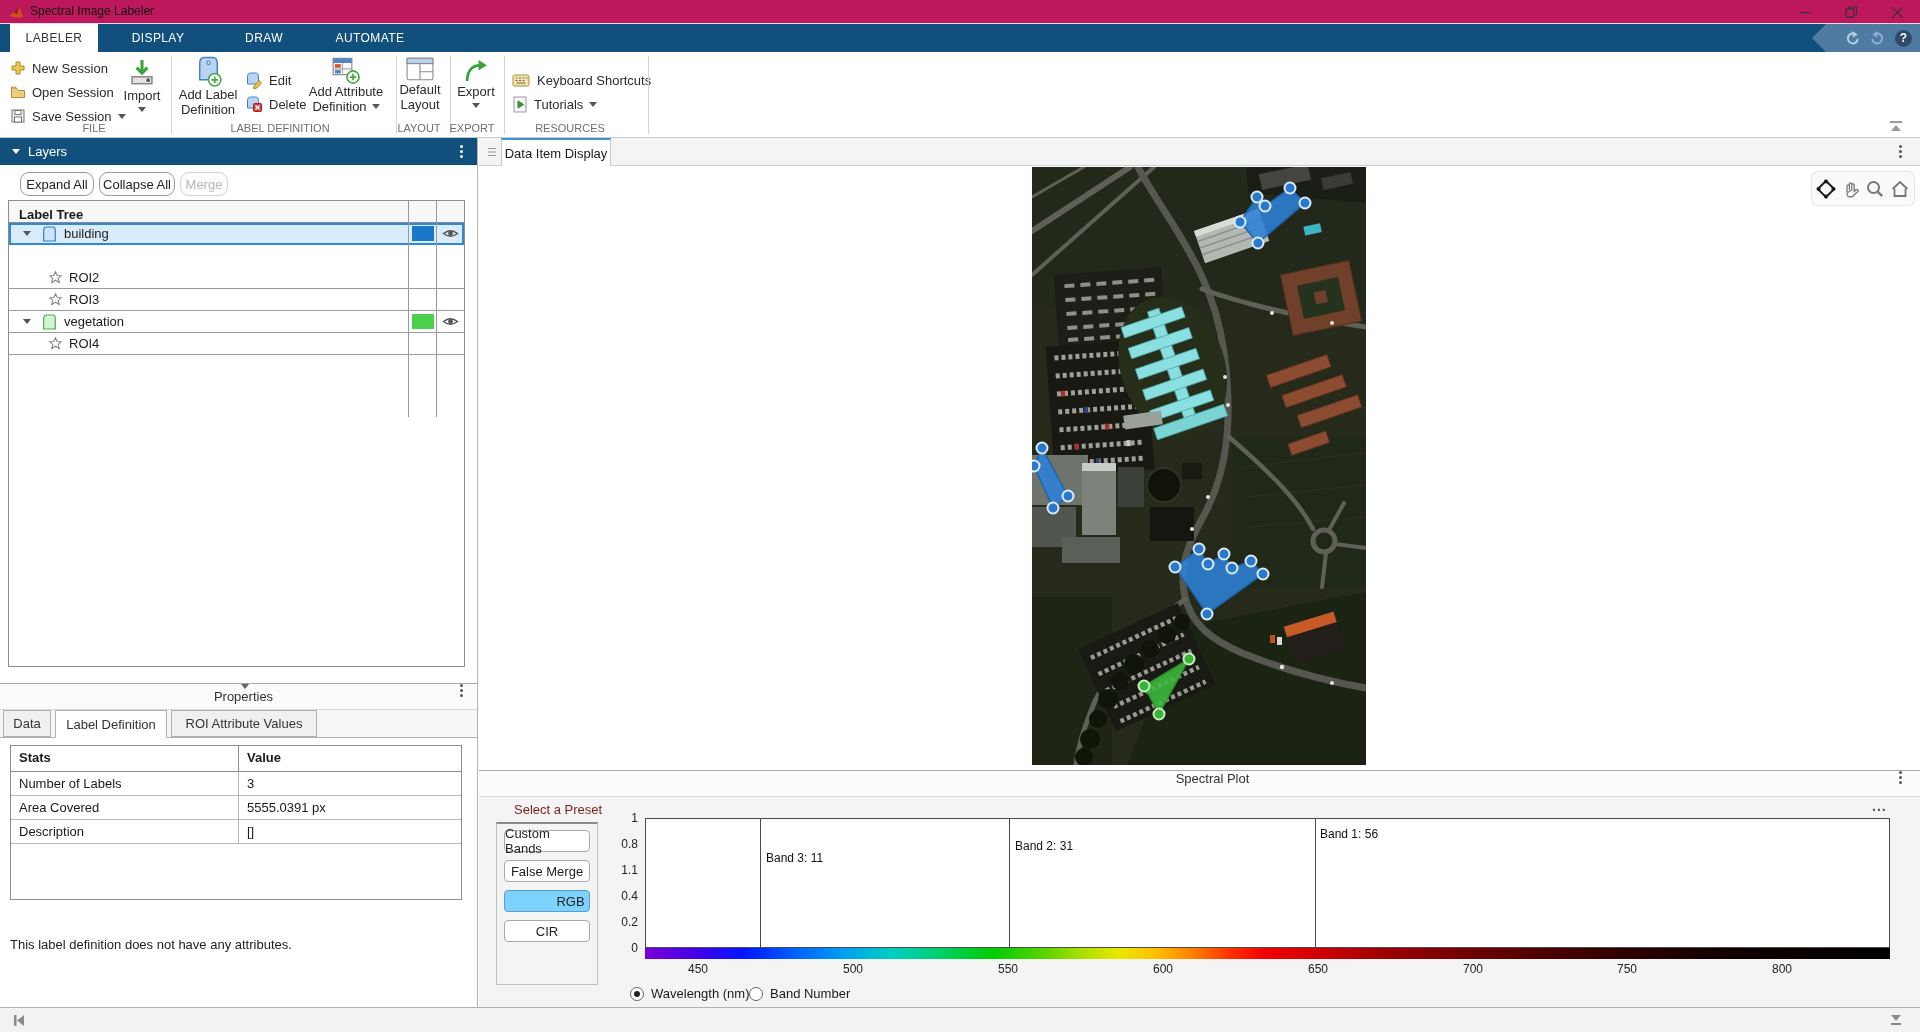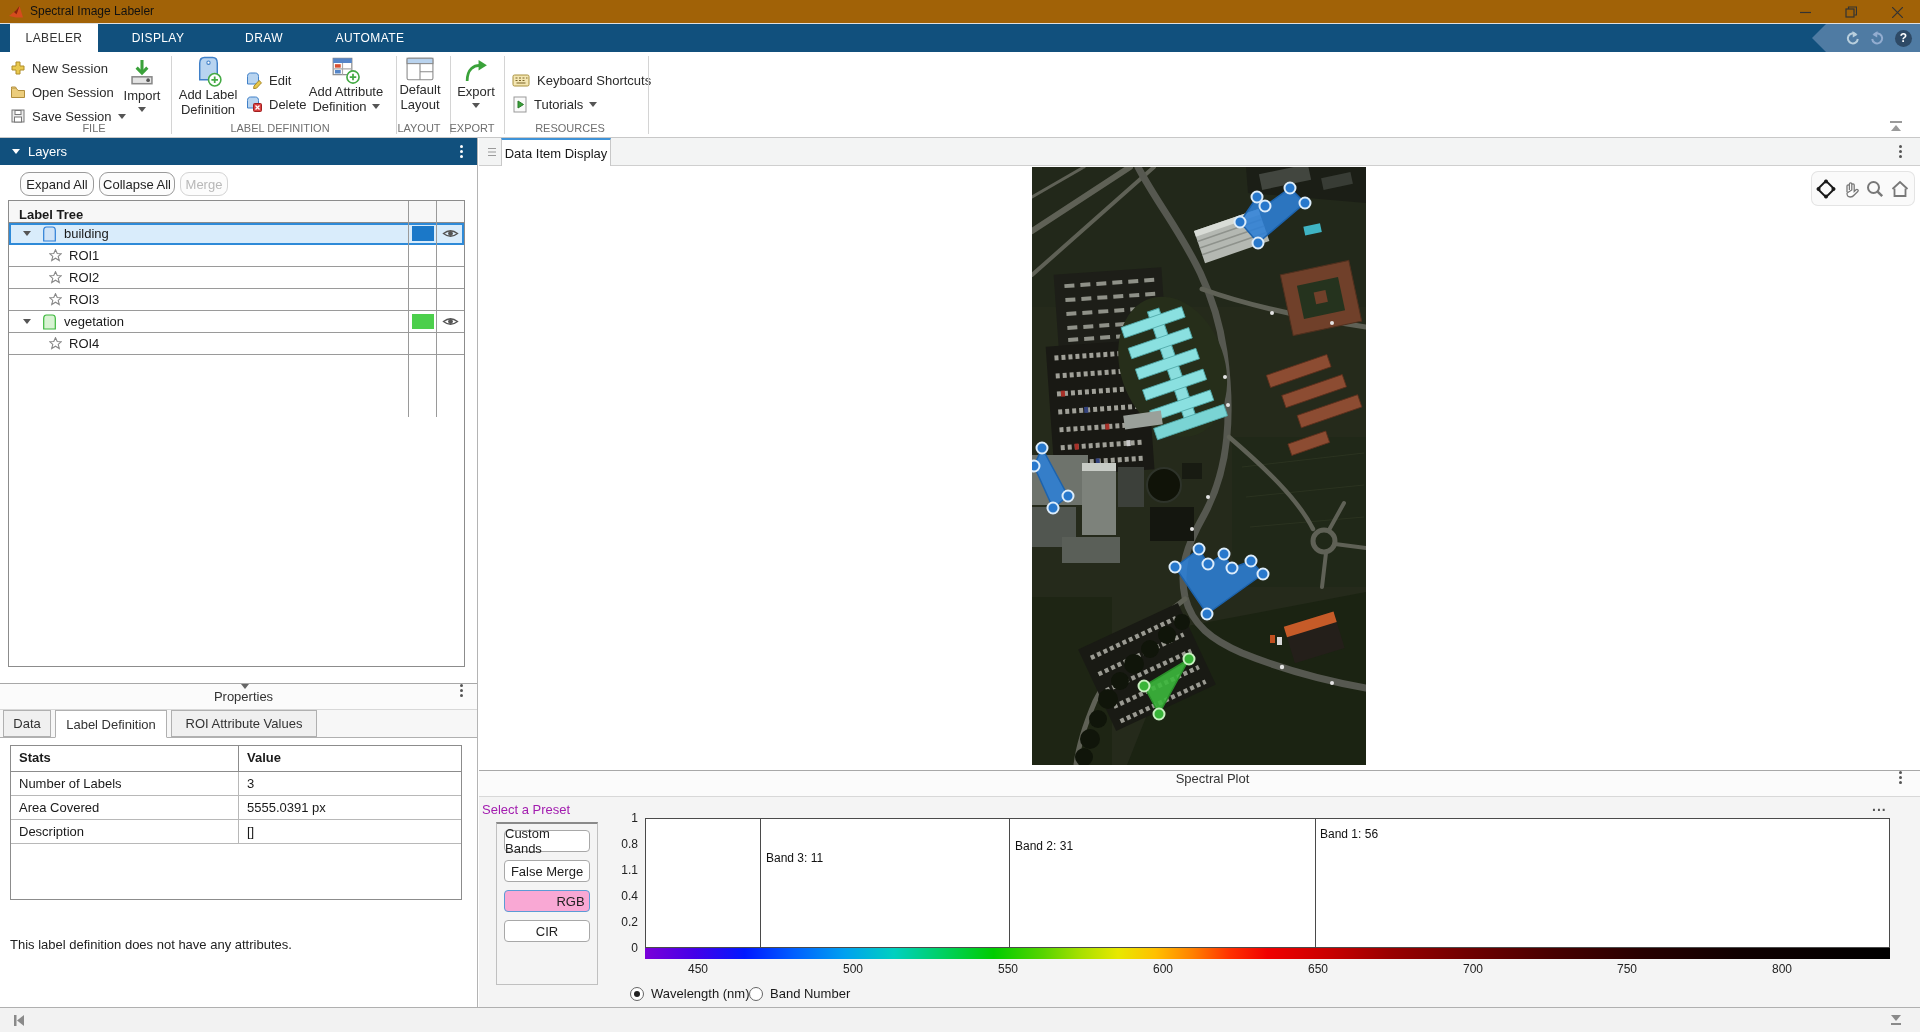--- a/index.html
+++ b/index.html
@@ -3,21 +3,21 @@
 <meta charset="utf-8">
 <style>
   * { margin:0; padding:0; box-sizing:border-box; }
   html,body { background:#888; }
   #stage {
     position:relative; width:1920px; height:1032px; overflow:hidden;
     background:#ffffff; font-family:"Liberation Sans", sans-serif; font-size:13px; color:#1a1a1a;
   }
   .abs { position:absolute; }
   
-  #titlebar { left:0; top:0; width:1920px; height:24px; background:#a16207; border-bottom:1px solid #e0e0e0; }
+  #titlebar { left:0; top:0; width:1920px; height:24px; background:#be185d; border-bottom:1px solid #e0e0e0; }
   #titlebar .title { position:absolute; left:30px; top:4px; font-size:12px; color:#111; }
   .winbtn { position:absolute; top:0; width:46px; height:24px; display:flex; align-items:center; justify-content:center; }
   
   #tabrow { left:0; top:24px; width:1920px; height:28px; background:#11507d; }
   .rtab { position:absolute; top:0; height:28px; display:flex; align-items:center; justify-content:center;
           color:#fff; font-size:12px; letter-spacing:.4px; }
   .rtab.active { background:#fff; color:#333; }
   #quickaccess { position:absolute; right:0; top:0; width:108px; height:28px; background:#4f7ba3;
                  clip-path:polygon(14px 0,100% 0,100% 100%,14px 100%,0 50%); display:flex; align-items:center; justify-content:flex-end; gap:8px; padding-right:8px;}
   #helpbtn { width:17px; height:17px; border-radius:50%; background:#2e4a66; color:#fff; font-size:12px; font-weight:bold;
@@ -58,21 +58,21 @@
   
   #viewer-tabbar { left:479px; top:138px; width:1441px; height:28px; background:#f3f4f4; border-bottom:1px solid #cfcfcf; }
   #viewer-tab { position:absolute; left:22px; top:0; width:110px; height:28px; background:#fff;
                 border:1px solid #c8c8c8; border-top:2px solid #3f93d8; border-bottom:none;
                 display:flex; align-items:center; justify-content:center; font-size:13px; }
   #imgtools { left:1812px; top:172px; width:102px; height:33px; background:#fafafa; border-radius:6px;
               box-shadow:0 0 0 1px #e4e4e4; display:flex; align-items:center; justify-content:space-evenly; }
   
   .preset-btn { position:absolute; left:504px; width:86px; height:22px; border:1px solid #a8a8a8; border-radius:4px;
                 background:#fff; font-size:13px; display:flex; align-items:center; justify-content:center; color:#222;}
-  .preset-btn.active { background:#f9a8d4; border-color:#5b9bd5;padding-left:47px; }
+  .preset-btn.active { background:#7dd3fc; border-color:#5b9bd5;padding-left:47px; }
   #plotframe { left:645px; top:818px; width:1245px; height:130px; background:#fff; border:1px solid #4a4a4a; }
   .bandline { position:absolute; top:0; width:1px; height:128px; background:#4a4a4a; }
   .bandlbl { position:absolute; font-size:12px; color:#111; white-space:nowrap; }
   .ytick { position:absolute; right:1282px; transform:translateY(-7px); font-size:12px; color:#222; }
   .xtick { position:absolute; top:962px; transform:translateX(-50%); font-size:12px; color:#222; }
   #colorbar { left:645px; top:948px; width:1245px; height:11px;
     background:linear-gradient(to right,#7a00d8 0%,#4400e8 4%,#0018ff 8%,#0060ff 12%,#00a0f0 16%,#00d0c0 20%,
       #00d060 24%,#00cc00 28%,#58d400 32%,#a8e000 35%,#e8e800 38%,#ffc000 41%,#ff8000 44%,#ff3000 47%,
       #f00000 50%,#c80000 55%,#980000 60%,#700000 66%,#480000 73%,#280000 80%,#100000 88%,#000 100%); }
   .radio { width:14px; height:14px; border:1px solid #666; border-radius:50%; background:#fff; position:relative; }
@@ -293,26 +293,20 @@
       </div>
 
       <div class="tree-row selected" style="top:22px">
         <i class="caret" style="margin-left:14px"></i>
         <svg style="margin-left:12px" width="13" height="16" viewBox="0 0 13 16">
           <path d="M3.5 1h6c1.8 0 2.8 1.5 2.8 3.5V15H.7V4.5C.7 2.5 1.7 1 3.5 1z" fill="#cfe3f7" stroke="#2e7fd6" stroke-width="1.2"></path>
           </svg>
         <span class="name" style="margin-left:8px">building</span>
       </div>
 
-      <div class="tree-row" style="top:44px">
-        <svg style="margin-left:40px" width="13" height="13" viewBox="0 0 12 12">
-          <polygon points="6,0.6 7.6,4.1 11.4,4.3 8.5,6.8 9.5,10.6 6,8.5 2.5,10.6 3.5,6.8 0.6,4.3 4.4,4.1" fill="#fff" stroke="#888"></polygon>
-          </svg>
-        <span class="name" style="margin-left:7px">ROI1</span>
-      </div>
       <div class="tree-row" style="top:66px">
         <svg style="margin-left:40px" width="13" height="13" viewBox="0 0 12 12">
           <polygon points="6,0.6 7.6,4.1 11.4,4.3 8.5,6.8 9.5,10.6 6,8.5 2.5,10.6 3.5,6.8 0.6,4.3 4.4,4.1" fill="#fff" stroke="#888"></polygon>
           </svg>
         <span class="name" style="margin-left:7px">ROI2</span>
       </div>
       <div class="tree-row" style="top:88px">
         <svg style="margin-left:40px" width="13" height="13" viewBox="0 0 12 12">
           <polygon points="6,0.6 7.6,4.1 11.4,4.3 8.5,6.8 9.5,10.6 6,8.5 2.5,10.6 3.5,6.8 0.6,4.3 4.4,4.1" fill="#fff" stroke="#888"></polygon>
           </svg>
@@ -601,21 +595,21 @@
   <div class="abs panel-header-light" style="left:479px;top:770px;width:1441px;height:27px">
     <span style="margin-left:26px">Spectral Plot</span>
     <div class="vdots" style="position:absolute;right:18px">
         <i></i>
         <i></i>
         <i></i>
       </div>
   </div>
   <div class="abs" style="left:479px;top:797px;width:1441px;height:210px;background:#f4f4f4"></div>
 
-  <div class="abs" style="left:482px;top:802px;font-size:13px;color:#a21caf;z-index:3">Select a Preset</div>
+  <div class="abs" style="left:514px;top:802px;font-size:13px;color:#7f1d1d;z-index:3">Select a Preset</div>
   <div class="abs" style="left:496px;top:822px;width:102px;height:163px;border:1px solid #c0c0c0;border-top:2px solid #8a8a8a;z-index:2"></div>
   <div class="preset-btn abs" style="top:830px;z-index:3">
       <span>Custom Bands</span>
     </div>
   <div class="preset-btn abs" style="top:860px;z-index:3">
       <span>False Merge</span>
     </div>
   <div class="preset-btn active abs" style="top:890px;z-index:3">
       <span>RGB</span>
     </div>

